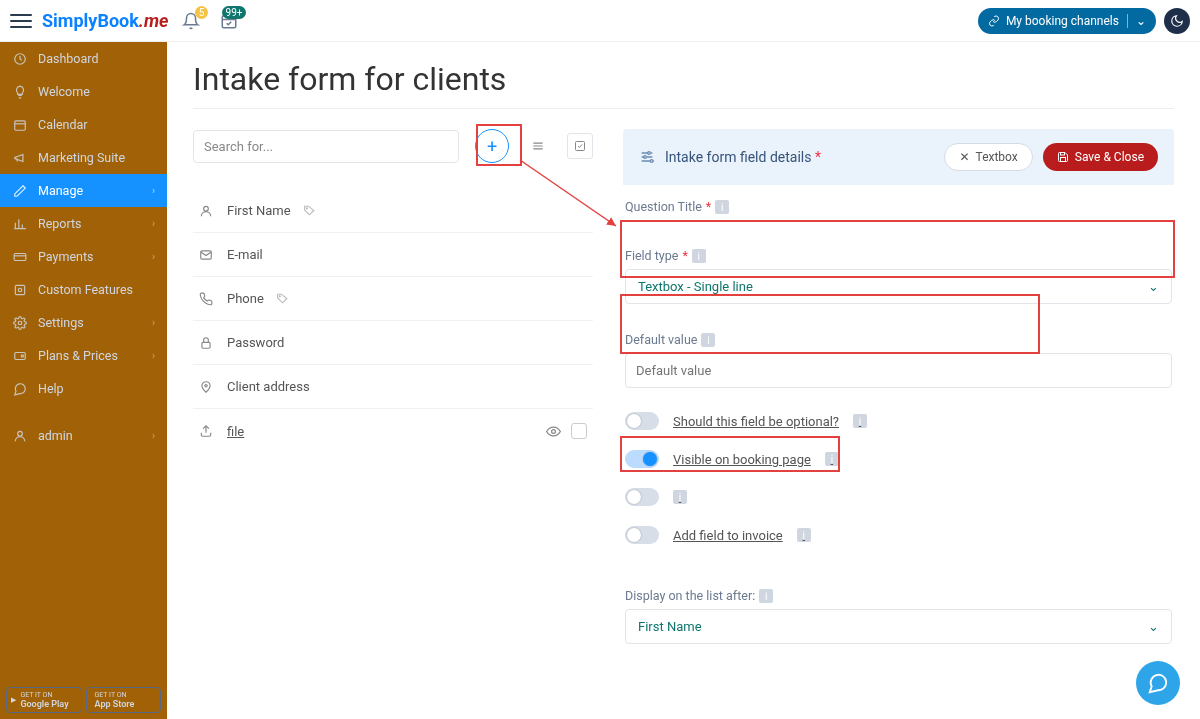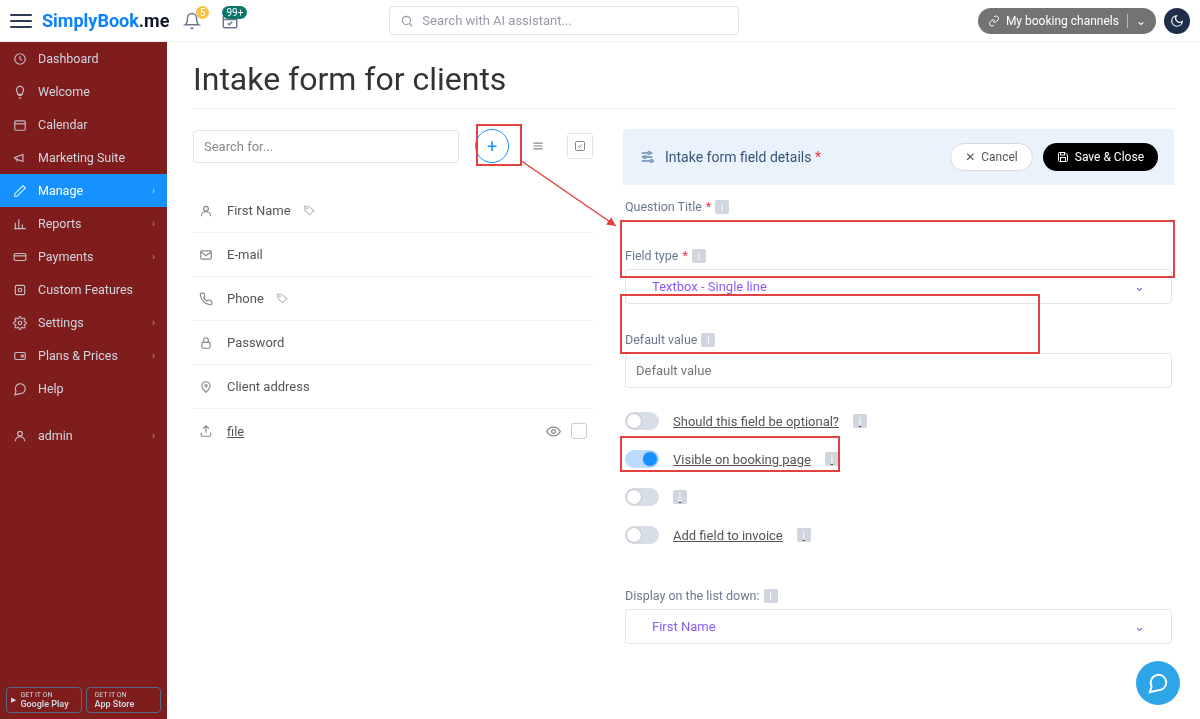--- a/index.html
+++ b/index.html
@@ -4,34 +4,34 @@
 <style>
   * { box-sizing: border-box; margin: 0; padding: 0; font-family: -apple-system, BlinkMacSystemFont, "Segoe UI", Roboto, Helvetica, Arial, sans-serif; }
   body { background: #fff; color: #333; font-size: 13px; width: 1200px; height: 719px; overflow: hidden; position: relative; }
 
   
   .topbar { height: 42px; display:flex; align-items:center; padding: 0 10px; border-bottom:1px solid #eee; }
   .hamburger { width:22px; height:22px; display:flex; flex-direction:column; justify-content:center; gap:4px; cursor:pointer; margin-right:10px;}
   .hamburger span{height:2px;background:#2a3b52;border-radius:1px;}
   .logo { font-weight:700; font-size:18px; color:#0a81ff; }
   .logo .dark{color:#0a81ff;}
-  .logo .me{color:#0f172a;}
+  .logo .me{color:#b91c1c;font-style:italic;}
   .bell-wrap { position:relative; margin-left:14px; }
   .badge { position:absolute; top:-6px; right:-8px; font-size:10px; color:#fff; border-radius:8px; padding:0 4px; line-height:13px;}
   .badge.yellow{background:#f5c342;}
   .cal-top-wrap{position:relative; margin-left:20px;}
   .badge.green{background:#0f766e;}
   .search-box { margin-left:150px; width:350px; border:1px solid #e1e4e8; border-radius:4px; display:flex; align-items:center; padding:6px 10px; color:#99a;}
   .top-right{margin-left:auto; display:flex; align-items:center; gap:8px;}
-  .booking-btn{background:#737373; color:#fff; border-radius:16px; padding:6px 10px; display:flex; align-items:center; gap:6px; font-size:12px;}
+  .booking-btn{background:#0369a1; color:#fff; border-radius:16px; padding:6px 10px; display:flex; align-items:center; gap:6px; font-size:12px;}
   .booking-btn .chev{border-left:1px solid rgba(255,255,255,.5); padding-left:8px; margin-left:2px;}
   .moon-btn{width:26px;height:26px;border-radius:50%;background:#1f2f4a;color:#fff;display:flex;align-items:center;justify-content:center;}
 
   
-  .sidebar { position:absolute; top:42px; left:0; bottom:0; width:167px; background:#7f1d1d; color:#cfd6e1; display:flex; flex-direction:column;}
+  .sidebar { position:absolute; top:42px; left:0; bottom:0; width:167px; background:#a16207; color:#cfd6e1; display:flex; flex-direction:column;}
   .side-item{display:flex; align-items:center; gap:10px; padding:9px 12px; font-size:12.5px; cursor:pointer; position:relative;}
   .side-item.active{background:#1592ff;color:#fff;}
   .side-chevron{margin-left:auto; opacity:.6; font-size:10px;}
   .side-icon{width:16px; display:flex; justify-content:center; opacity:.85;}
   .side-spacer{flex:1;}
   .store-badges{padding:6px; display:flex; gap:4px;}
   .store-badge{flex:1;border:1px solid #566a87;border-radius:4px;color:#cfd6e1;font-size:7px;padding:3px 4px;display:flex;align-items:center;gap:4px;}
   .store-badge .big{font-size:9px;font-weight:600;}
 
   
@@ -57,28 +57,28 @@
   .field-row .tag-icon{color:#bbb;}
   .field-row .trail{margin-left:auto;display:flex;align-items:center;gap:10px;color:#888;}
   .sq-chk{width:16px;height:16px;border:1px solid #ccc;border-radius:3px;}
 
   
   .detail-header{background:#eaf2fb;border-radius:4px 4px 0 0;display:flex;align-items:center;padding:14px 16px;gap:10px;position:relative;}
   .detail-header .title{color:#36547a;font-size:14px;}
   .req{color:#e34;}
   .hdr-actions{margin-left:auto;display:flex;gap:10px;}
   .btn-cancel{background:#fff;border:1px solid #d5dbe4;color:#555;border-radius:16px;padding:6px 14px;font-size:12px;display:flex;align-items:center;gap:6px;cursor:pointer;}
-  .btn-save{background:#000000;color:#fff;border-radius:16px;padding:6px 14px;font-size:12px;display:flex;align-items:center;gap:6px;cursor:pointer;justify-content:center;}
+  .btn-save{background:#b91c1c;color:#fff;border-radius:16px;padding:6px 14px;font-size:12px;display:flex;align-items:center;gap:6px;cursor:pointer;justify-content:center;}
 
   .detail-body{padding:0 0 0 0;}
   .form-block{padding:14px 2px;}
   .form-label{color:#6b7a8f;font-size:12.5px;margin-bottom:6px;display:flex;align-items:flex-end;gap:4px;}
   .info-i{width:14px;height:14px;background:#d0d6df;color:#fff;font-size:10px;border-radius:2px;display:inline-flex;align-items:center;justify-content:center;font-style:normal;}
   .text-input{width:100%;border:1px solid #e1e4e8;border-radius:4px;padding:9px 10px;font-size:13px;color:#333;}
-  .select-input{width:100%;border:1px solid #e1e4e8;border-radius:4px;padding:9px 26px;font-size:13px;color:#8b5cf6;display:flex;align-items:center;justify-content:space-between;cursor:pointer;}
+  .select-input{width:100%;border:1px solid #e1e4e8;border-radius:4px;padding:9px 12px;font-size:13px;color:#0f766e;display:flex;align-items:center;justify-content:space-between;cursor:pointer;}
   .placeholder{color:#aaa;}
 
   .toggle-row{display:flex;align-items:center;gap:14px;padding:10px 2px;color:#555;font-size:13px;text-decoration:underline;}
   .toggle{width:34px;height:18px;background:#d8dee8;border-radius:9px;position:relative;cursor:pointer;}
   .toggle .knob{width:14px;height:14px;background:#fff;border-radius:50%;position:absolute;top:2px;left:2px;box-shadow:0 0 2px rgba(0,0,0,.3);}
   .toggle.on{background:#bcdcff;}
   .toggle.on .knob{left:18px;background:#1592ff;}
 
   
   .hl{position:absolute;border:2px solid #e34040;pointer-events:none;}
@@ -106,27 +106,20 @@
         <path d="M13.7 21a2 2 0 0 1-3.4 0"></path>
       </svg>
     <span class="badge yellow">5</span>
   </div>
   <div class="cal-top-wrap">
     <svg width="18" height="18" viewBox="0 0 24 24" fill="none" stroke="#6b7a8f" stroke-width="2">
         <rect x="3" y="5" width="18" height="16" rx="2"></rect>
         <path d="M16 3v4M8 3v4M3 10h18M9 15l2 2 4-4"></path>
       </svg>
     <span class="badge green">99+</span>
-  </div>
-  <div class="search-box">
-    <svg width="14" height="14" viewBox="0 0 24 24" fill="none" stroke="#99a" stroke-width="2" style="margin-right:8px;">
-        <circle cx="11" cy="11" r="7"></circle>
-        <path d="m21 21-4.3-4.3"></path>
-      </svg>
-    <span>Search with AI assistant...</span>
   </div>
   <div class="top-right">
     <div class="booking-btn">
       <svg width="12" height="12" viewBox="0 0 24 24" fill="none" stroke="#fff" stroke-width="2">
           <path d="M10 13a5 5 0 0 0 7 0l3-3a5 5 0 0 0-7-7l-1 1"></path>
           <path d="M14 11a5 5 0 0 0-7 0l-3 3a5 5 0 0 0 7 7l1-1"></path>
         </svg>
       <span>My booking channels</span>
       <span class="chev">⌄</span>
     </div>
@@ -379,21 +372,21 @@
         <svg width="16" height="16" viewBox="0 0 24 24" fill="none" stroke="#6b8bb5" stroke-width="2">
             <path d="M4 6h10M18 6h2M4 12h4M12 12h8M4 18h14M22 18h-1"></path>
             <circle cx="15" cy="6" r="2"></circle>
             <circle cx="9" cy="12" r="2"></circle>
             <circle cx="19" cy="18" r="2"></circle>
           </svg>
         <span class="title"><span>Intake form field details</span> <span class="req">*</span></span>
         <div class="hdr-actions">
           <div class="btn-cancel">
             <span>✕</span>
-            <span>Cancel</span>
+            <span>Textbox</span>
           </div>
           <div class="btn-save">
             <svg width="12" height="12" viewBox="0 0 24 24" fill="none" stroke="#fff" stroke-width="2">
                 <path d="M19 21H5a2 2 0 0 1-2-2V5a2 2 0 0 1 2-2h11l5 5v11a2 2 0 0 1-2 2z"></path>
                 <rect x="7" y="3" width="8" height="5"></rect>
                 <rect x="7" y="13" width="10" height="8"></rect>
               </svg>
             <span>Save &amp; Close</span>
           </div>
         </div>
@@ -451,21 +444,21 @@
         <div class="toggle-row">
           <div class="toggle">
               <div class="knob"></div>
             </div>
           <span>Add field to invoice</span>
           <span class="info-i">i</span>
         </div>
 
         <div class="form-block" style="margin-top:20px;">
           <div class="form-label">
-            <span>Display on the list down:</span> 
+            <span>Display on the list after:</span> 
               <span class="info-i">i</span>
           </div>
           <div class="select-input">
             <span>First Name</span>
             <span>⌄</span>
           </div>
         </div>
 
       </div>
     </div>

